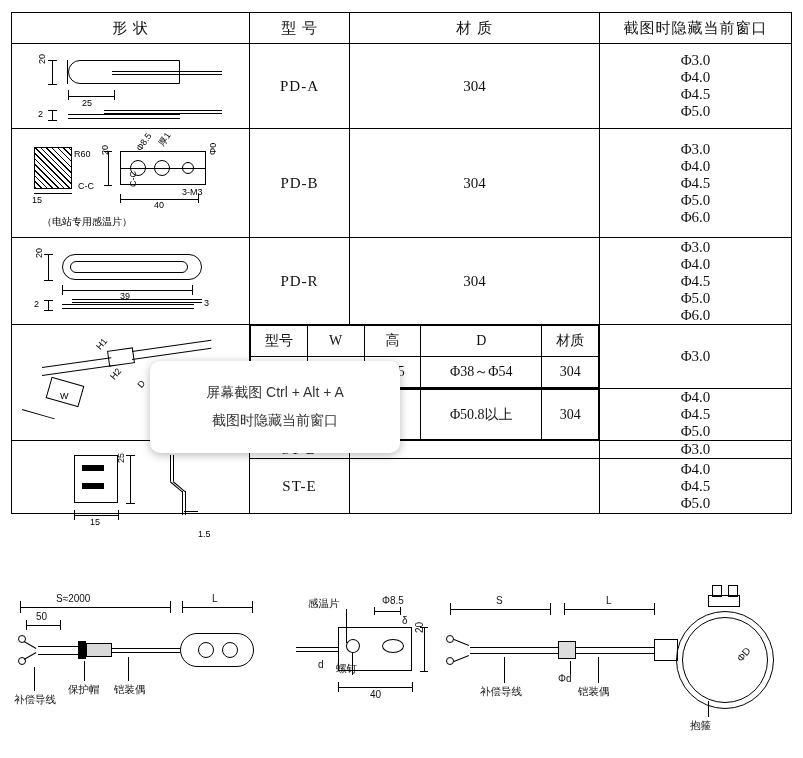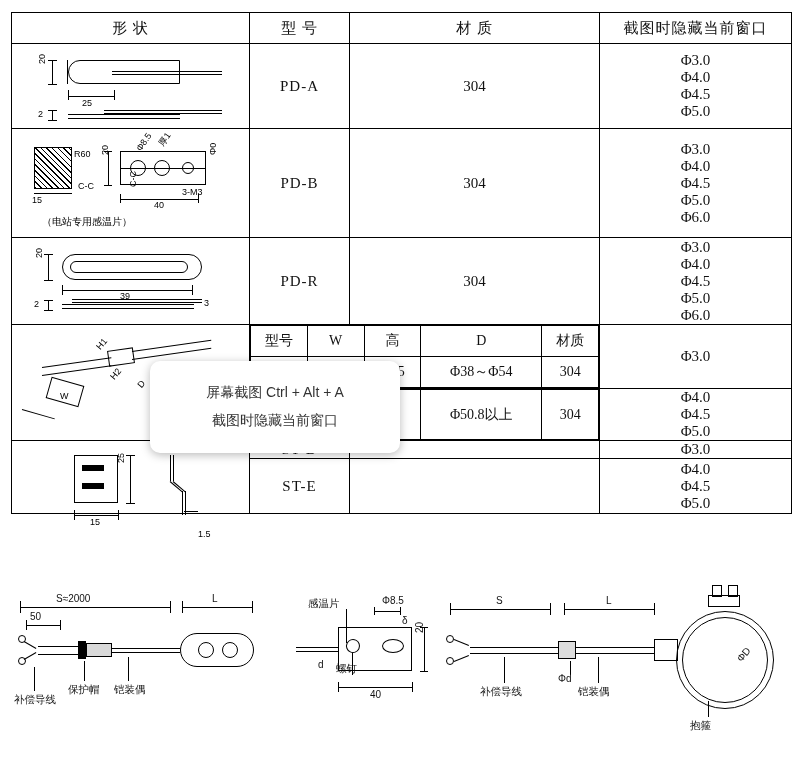--- a/index.html
+++ b/index.html
@@ -343,21 +343,21 @@
       <div class="lbl" style="left:46px;top:16px;">S≈2000</div>
 
       <div class="ln hline" style="left:172px;top:30px;width:70px;"></div>
       <div class="ln vline" style="left:172px;top:24px;height:12px;"></div>
       <div class="ln vline" style="left:242px;top:24px;height:12px;"></div>
       <div class="lbl" style="left:202px;top:16px;">L</div>
 
       <div class="ln hline" style="left:16px;top:48px;width:34px;"></div>
       <div class="ln vline" style="left:16px;top:43px;height:10px;"></div>
       <div class="ln vline" style="left:50px;top:43px;height:10px;"></div>
-      <div class="lbl" style="left:20px;top:34px;">50</div>
+      <div class="lbl" style="left:26px;top:34px;">50</div>
 
       <div class="ln" style="left:14px;top:64px;width:14px;height:1px;transform:rotate(30deg);transform-origin:left center;"></div>
       <div class="ln" style="left:14px;top:82px;width:14px;height:1px;transform:rotate(-30deg);transform-origin:left center;"></div>
       <div class="circ" style="left:8px;top:58px;width:8px;height:8px;"></div>
       <div class="circ" style="left:8px;top:80px;width:8px;height:8px;"></div>
       <div class="ln hline" style="left:28px;top:69px;width:40px;"></div>
       <div class="ln hline" style="left:28px;top:77px;width:40px;"></div>
 
       <div class="rect" style="left:68px;top:64px;width:8px;height:18px;background:#000;"></div>
       <div class="rect" style="left:76px;top:66px;width:26px;height:14px;background:#d9d9d9;"></div>

